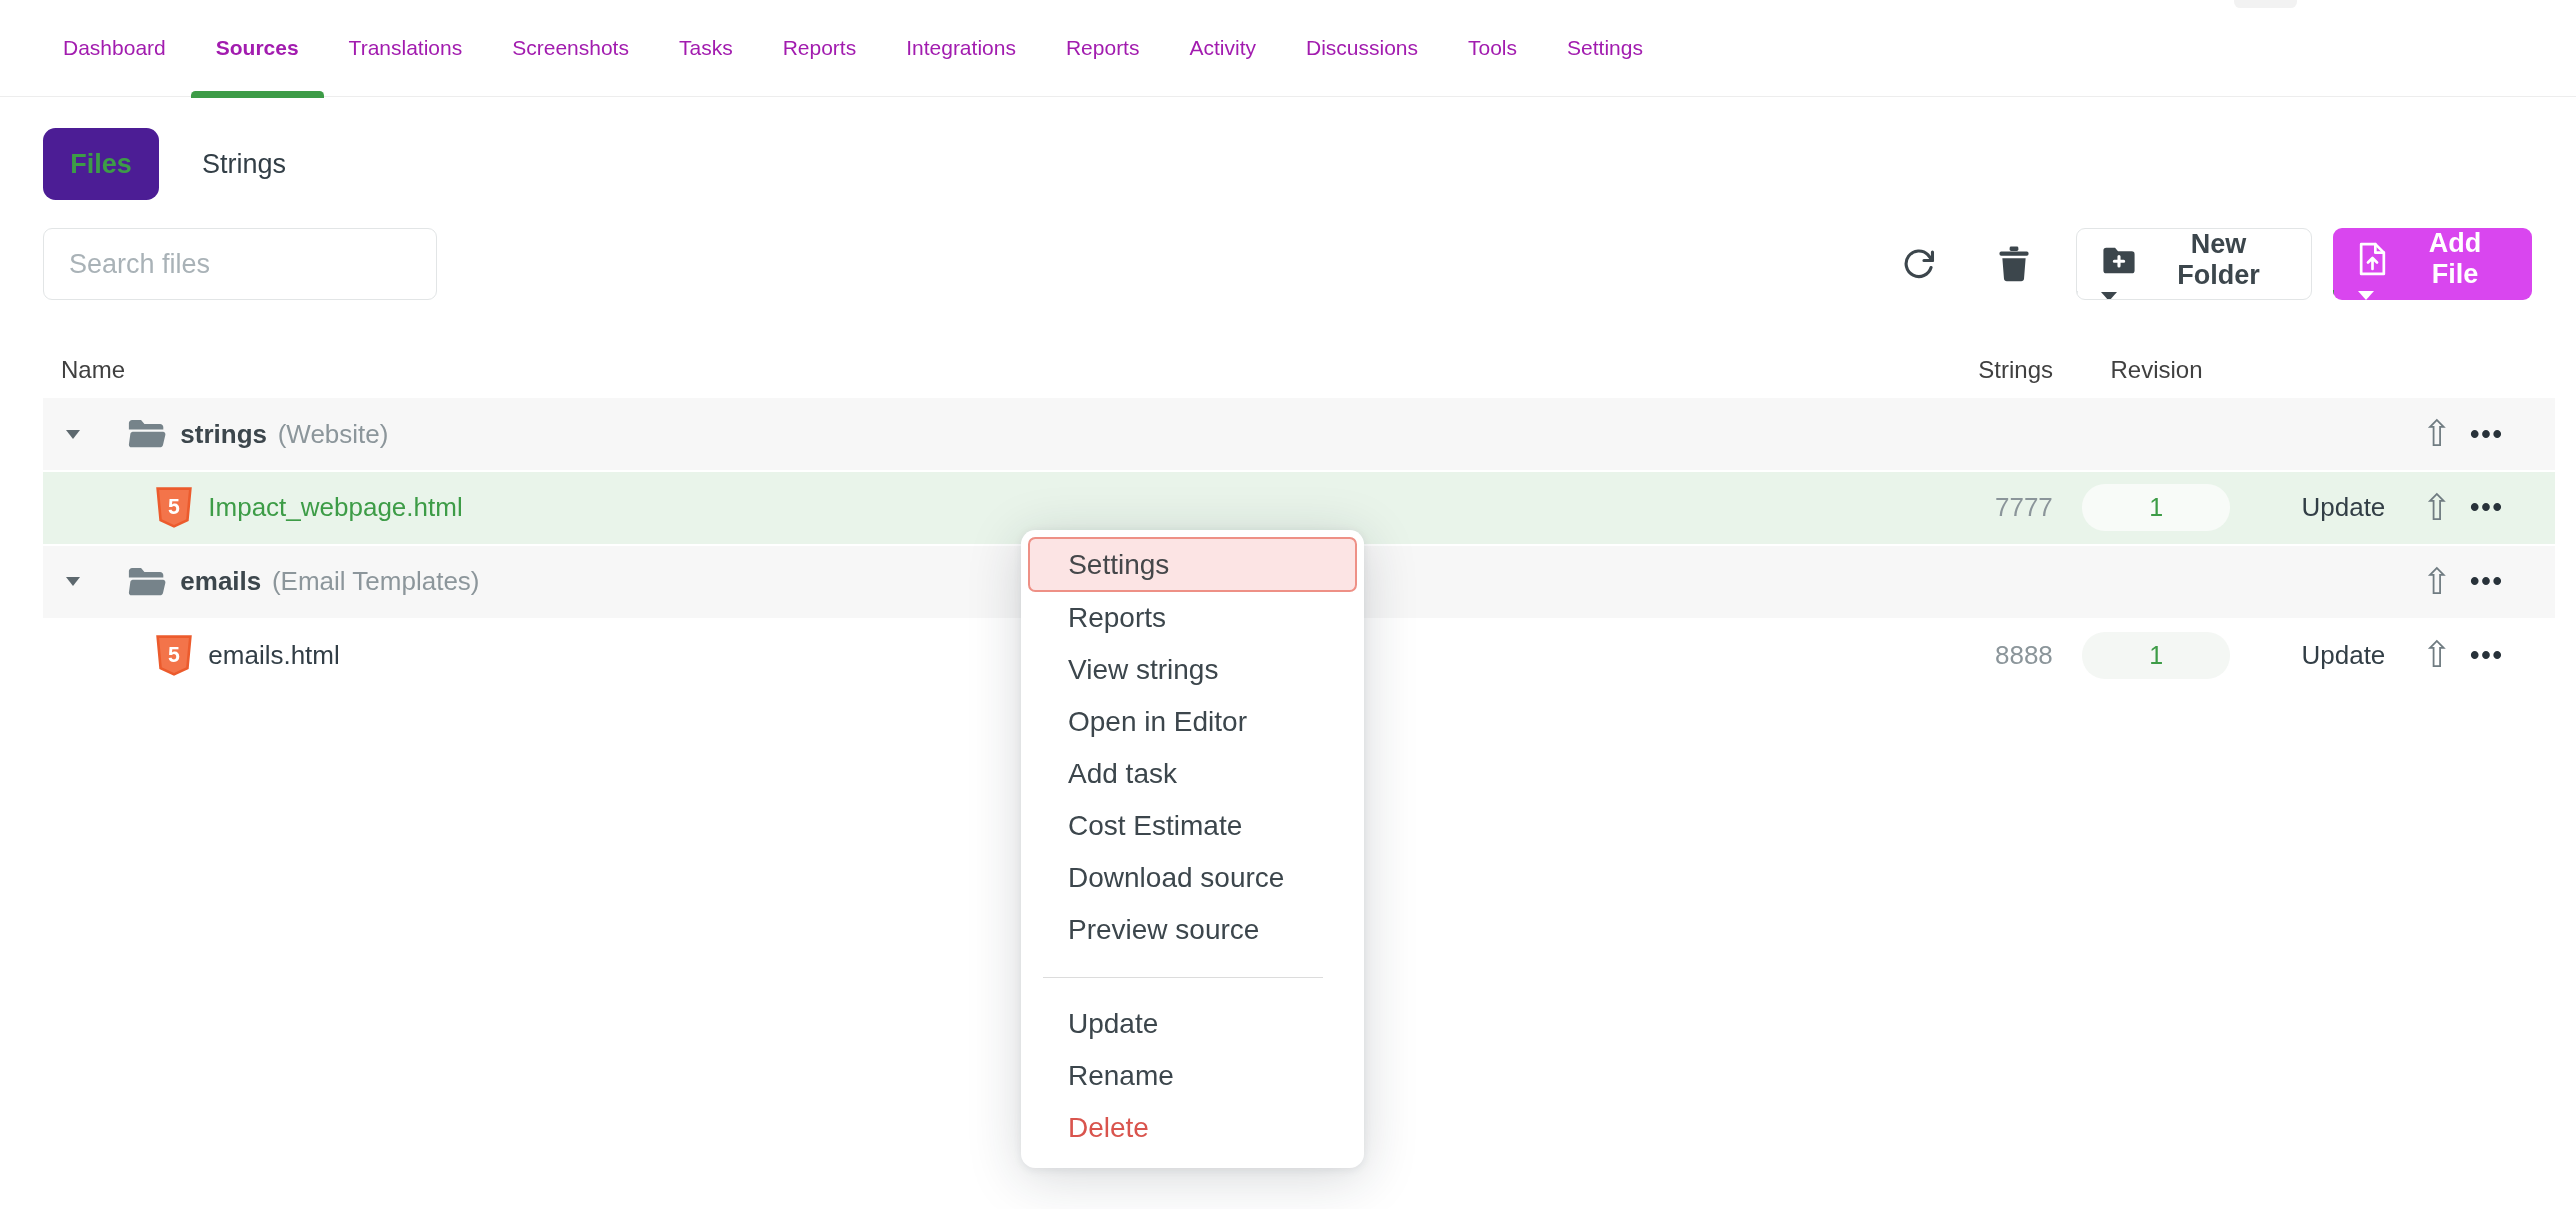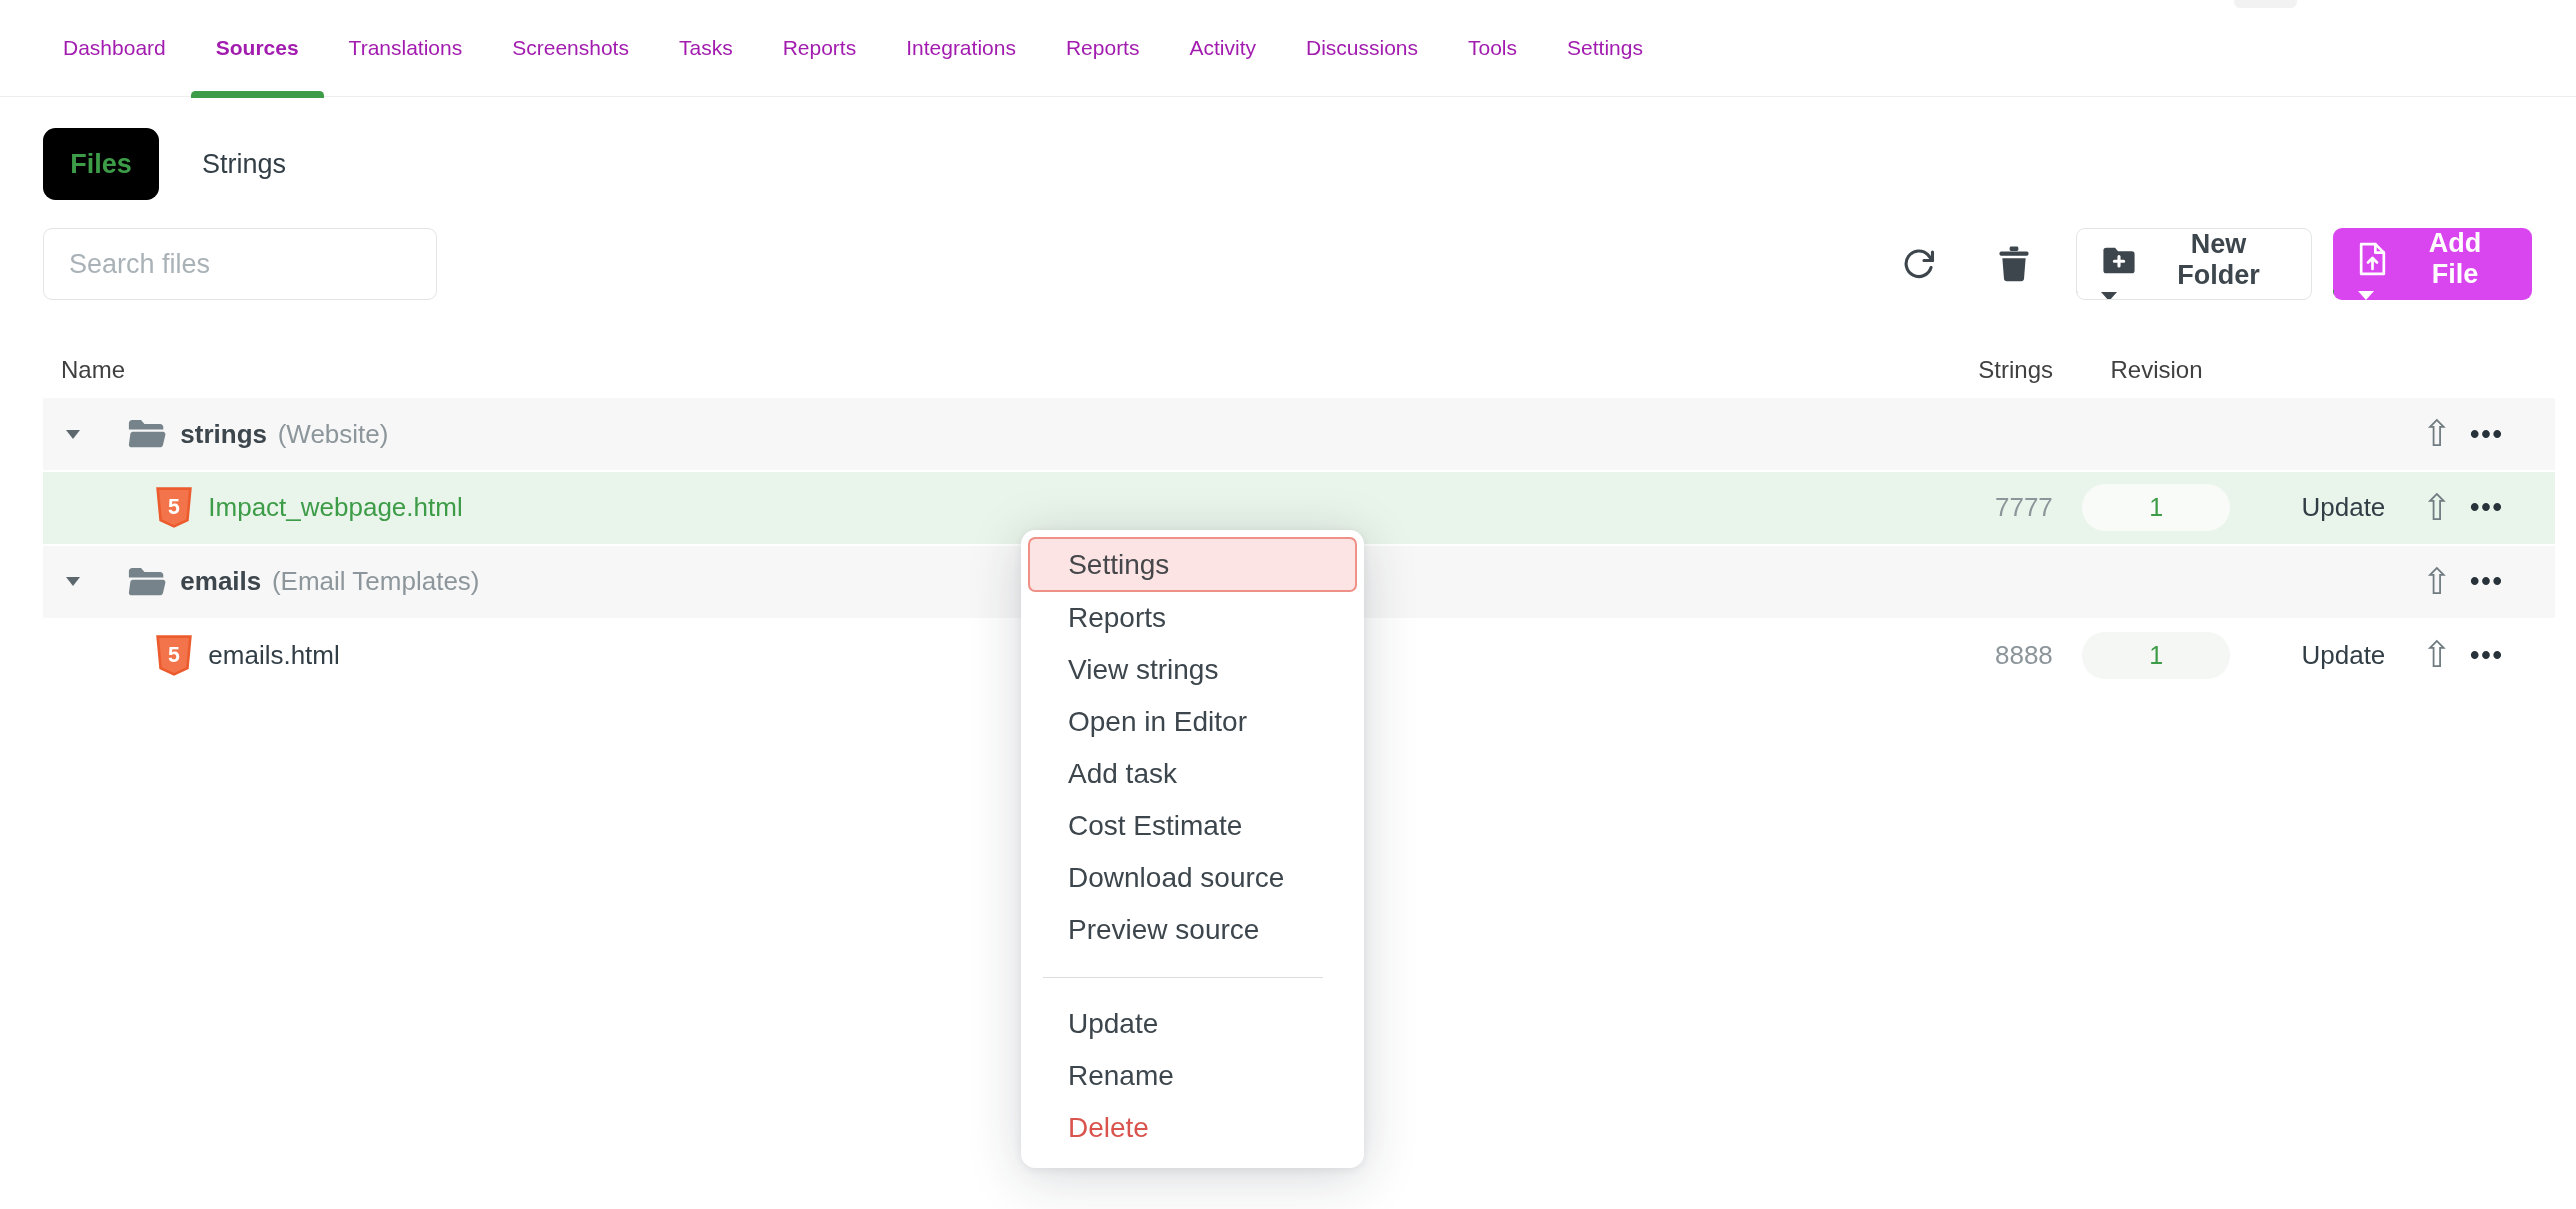--- a/index.html
+++ b/index.html
@@ -20,21 +20,21 @@
   .nav-item{ position:relative; font-size:21px; color:#a21caf; height:97px;
     display:flex; align-items:center; cursor:pointer; white-space:nowrap; }
   .nav-item.active{ font-weight:700; }
   .nav-item.active::after{ content:""; position:absolute; left:-25px; right:-25px;
     bottom:-1.8px; height:7.2px; background:#3d9c47; border-radius:4.5px 4.5px 0 0; }
 
   
   .subtabs{ display:flex; align-items:center; margin:31px 0 0 43px; }
   .tab{ font-size:27px; height:72px; display:flex; align-items:center; justify-content:center;
     cursor:pointer; color:#323e46; font-weight:500; }
-  .tab.active{ width:116px; background:#000000; color:#3d9c47; border-radius:12.5px; font-weight:600; }
+  .tab.active{ width:116px; background:#4c1d95; color:#3d9c47; border-radius:12.5px; font-weight:600; }
   .tab.plain{ margin-left:43px; }
 
   
   .toolbar{ display:flex; align-items:center; margin-top:28px; padding:0 44px 0 43px; height:72px; }
   .search{ width:394px; height:72px; border:1.8px solid #e2e5e6; border-radius:9px;
     font-size:27px; padding:0 25px; color:#3c464c; outline:none;
     font-family:"Liberation Sans", sans-serif; }
   .search::placeholder{ color:#a9b2b7; }
   .toolbar-right{ margin-left:auto; display:flex; align-items:center; }
   .icon-btn{ background:none; border:none; padding:0; cursor:pointer; display:flex;

